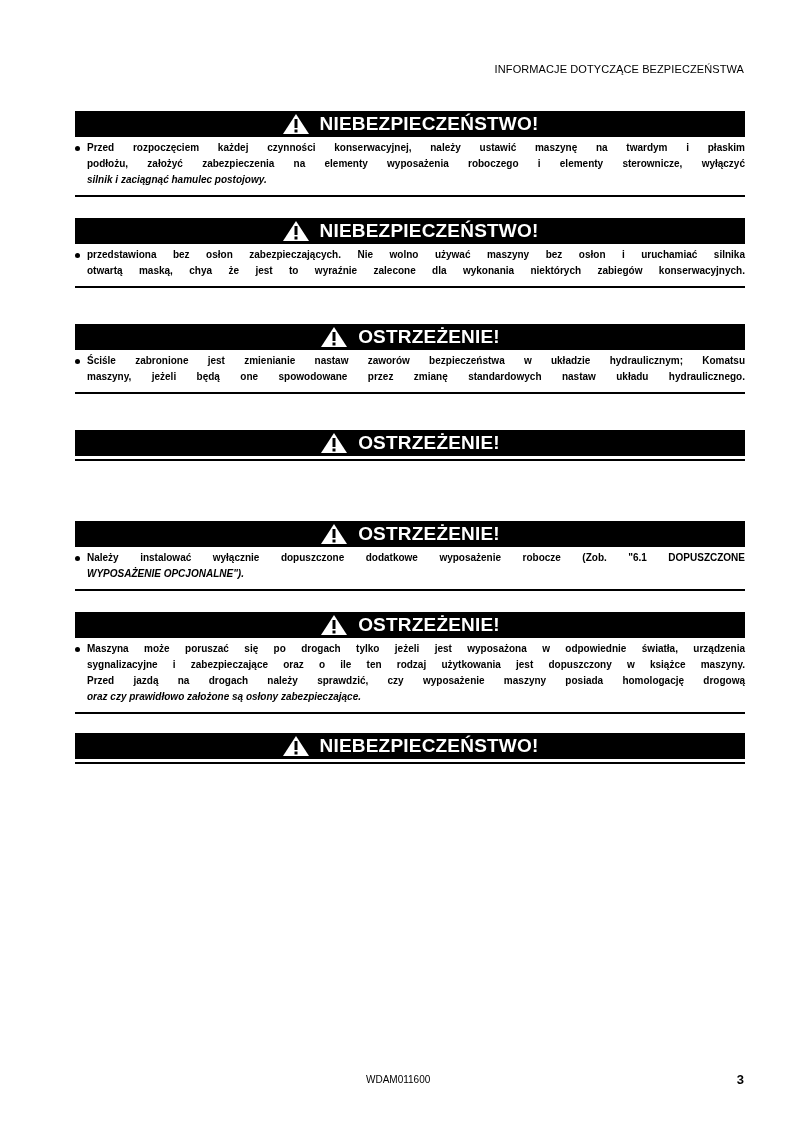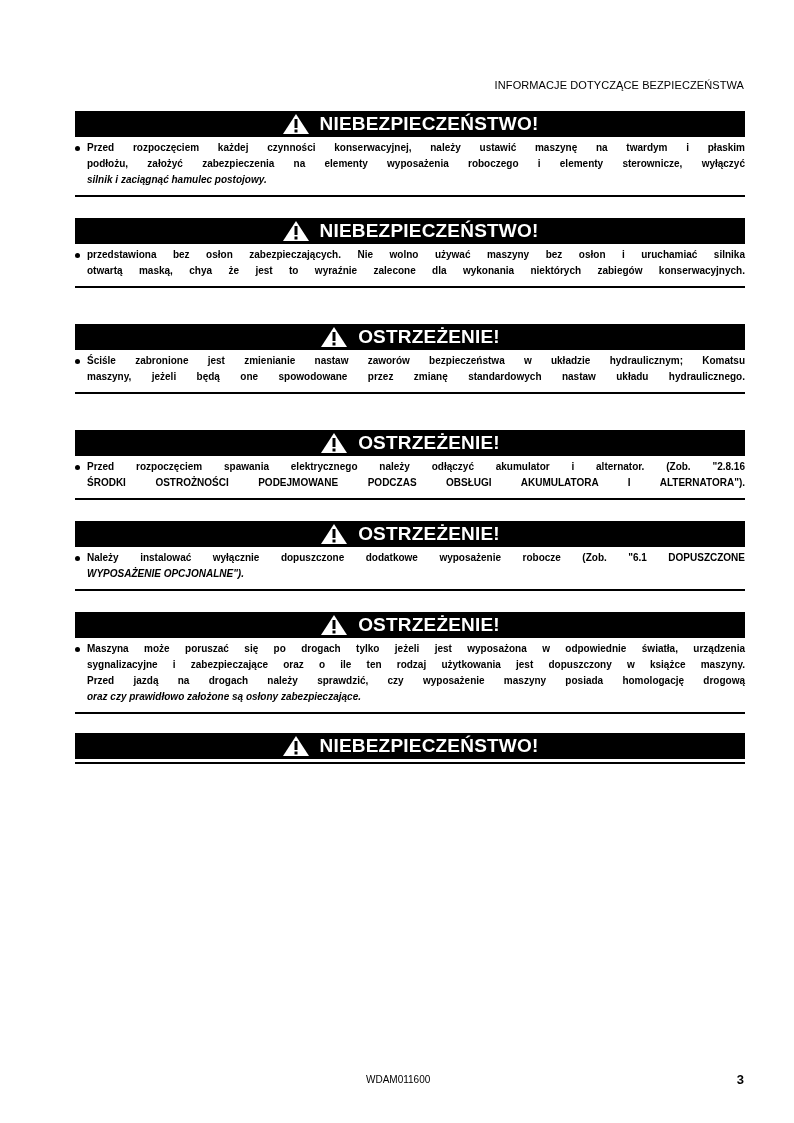--- a/index.html
+++ b/index.html
@@ -2,21 +2,21 @@
 <html><head>
   <meta charset="utf-8">
   <style>
     html, body { margin: 0; padding: 0; background: #ffffff; }
     body {
       width: 794px; height: 1123px; position: relative; overflow: hidden;
       font-family: "Liberation Sans", sans-serif; color: #000;
     }
     .running-header {
       position: absolute; top: 63px; right: 50px;
-      font-size: 11px; letter-spacing: 0.1px; color: #000; margin-top: 16px;
+      font-size: 11px; letter-spacing: 0.1px; color: #000;
     }
     .block {
       position: absolute; left: 75px; width: 670px;
     }
     .bar {
       background: #000; height: 26px; color: #fff;
       display: flex; align-items: center; justify-content: center;
       font-weight: bold; font-size: 19px; letter-spacing: 0.2px; text-align: right;
     }
     .bar .warn-icon {
@@ -122,27 +122,20 @@
   <div class="bar">
     <span class="warn-icon">
       <svg width="28" height="22" viewBox="0 0 28 22">
           <polygon points="14,1 27,21 1,21" fill="#fff"></polygon>
           <rect x="12.5" y="6" width="3" height="9" fill="#000"></rect>
           <rect x="12.5" y="16.5" width="3" height="3" fill="#000"></rect>
         </svg>
     </span>
     <span>OSTRZEŻENIE!</span>
   </div>
-  <div class="body-text">
-    <div class="item">
-      <span class="bullet"></span>
-      <span class="line">Przed rozpoczęciem spawania elektrycznego należy odłączyć akumulator i alternator. (Zob. "2.8.16</span>
-      <span class="line">ŚRODKI OSTROŻNOŚCI PODEJMOWANE PODCZAS OBSŁUGI AKUMULATORA I ALTERNATORA").</span>
-    </div>
-  </div>
   <div class="rule"></div>
 </div>
 
 <div class="block" style="top:521px;">
   <div class="bar">
     <span class="warn-icon">
       <svg width="28" height="22" viewBox="0 0 28 22">
           <polygon points="14,1 27,21 1,21" fill="#fff"></polygon>
           <rect x="12.5" y="6" width="3" height="9" fill="#000"></rect>
           <rect x="12.5" y="16.5" width="3" height="3" fill="#000"></rect>

